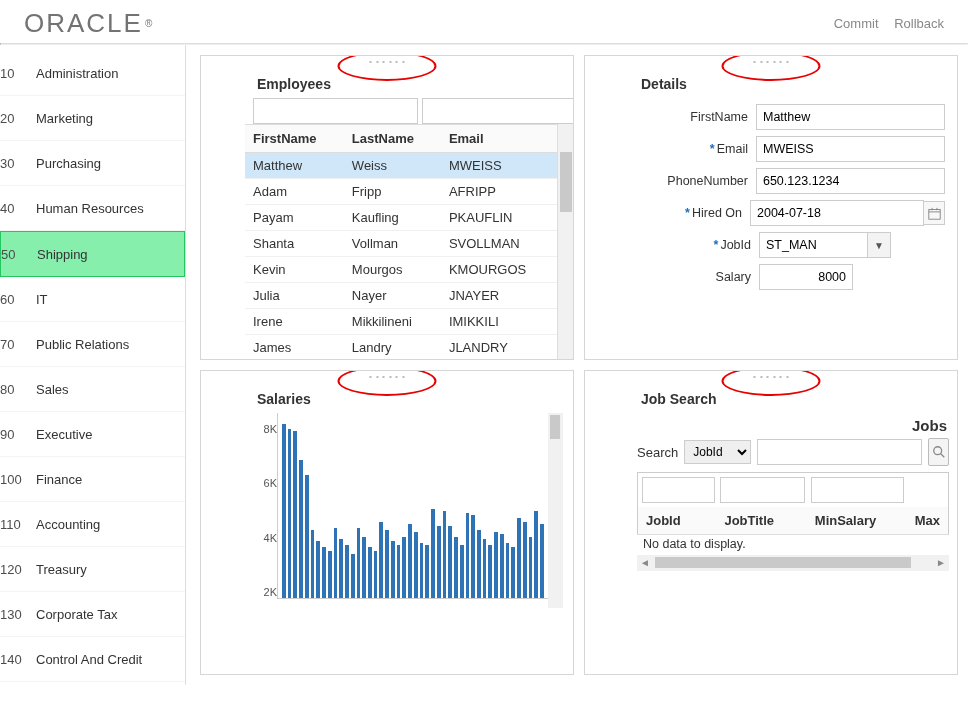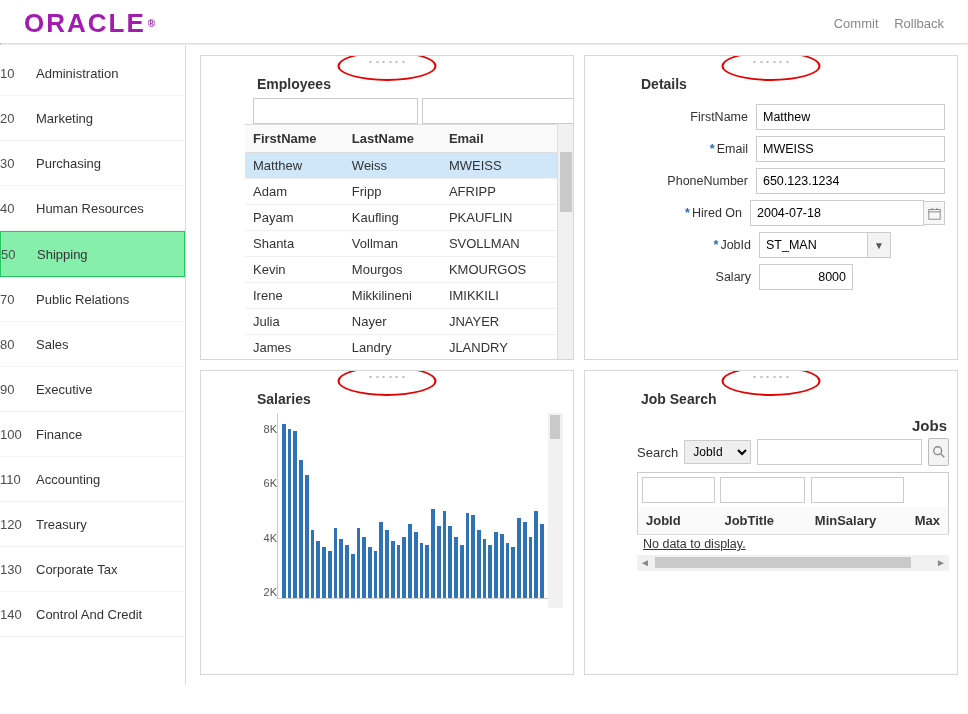--- a/index.html
+++ b/index.html
@@ -11,22 +11,22 @@
   background: #fff;
   width: 968px;
 }
 .topbar {
   display: flex;
   justify-content: space-between;
   align-items: center;
   padding: 8px 24px 4px 24px;
 }
 .logo {
-  color: #a21caf;
-  font-weight: bold;
+  color: #737373;
+  font-weight: normal;
   font-size: 26px;
   letter-spacing: 2px;
   display: flex;
   align-items: center;
 }
 .logo-reg { font-size: 10px; vertical-align: top; margin-left: 2px;}
 .header-actions { color: #888; font-size: 13px; }
 .header-actions span { margin-left: 12px; cursor: pointer;}
 .divider { border-top: 1px solid #ddd; margin: 0; }
 .main {
@@ -245,21 +245,21 @@
   border-collapse:collapse;
   font-size:13px;
 }
 .job-table th {
   text-align:left; padding:6px 8px; border-bottom:1px solid #ddd;
   font-weight:bold;
   background:#fafafa;
 }
 .job-filter-row td { padding:4px;}
 .job-filter-row input { width:95%; border:1px solid #ccc; height:22px;}
-.no-data { font-size:12.5px; padding:2px 6px; color:#333;text-decoration:underline;}
+.no-data { font-size:12.5px; padding:2px 6px; color:#333;}
 .h-scroll {
   height:16px; background:#f1f1f1;
   position:relative;
   margin-top:2px;
 }
 .h-scroll-thumb { position:absolute; left:18px; top:2px; height:11px; width:82%; background:#c9c9c9;}
 .h-arrow { position:absolute; top:2px; width:10px; height:10px; color:#888; font-size:10px;}
 </style>
 </head>
 <body>
@@ -292,20 +292,24 @@
       </div>
       <div class="sidebar-item">
         <span class="sidebar-id">40</span>
         <span>Human Resources</span>
       </div>
       <div class="sidebar-item selected">
         <span class="sidebar-id">50</span>
         <span>Shipping</span>
       </div>
       <div class="sidebar-item">
+        <span class="sidebar-id">60</span>
+        <span>IT</span>
+      </div>
+      <div class="sidebar-item">
         <span class="sidebar-id">70</span>
         <span>Public Relations</span>
       </div>
       <div class="sidebar-item">
         <span class="sidebar-id">80</span>
         <span>Sales</span>
       </div>
       <div class="sidebar-item">
         <span class="sidebar-id">90</span>
         <span>Executive</span>
@@ -379,28 +383,28 @@
                 <td>Shanta</td>
                 <td>Vollman</td>
                 <td>SVOLLMAN</td>
               </tr>
               <tr>
                 <td>Kevin</td>
                 <td>Mourgos</td>
                 <td>KMOURGOS</td>
               </tr>
               <tr>
+                <td>Julia</td>
+                <td>Nayer</td>
+                <td>JNAYER</td>
+              </tr>
+              <tr>
                 <td>Irene</td>
                 <td>Mikkilineni</td>
                 <td>IMIKKILI</td>
-              </tr>
-              <tr>
-                <td>Julia</td>
-                <td>Nayer</td>
-                <td>JNAYER</td>
               </tr>
               <tr>
                 <td>James</td>
                 <td>Landry</td>
                 <td>JLANDRY</td>
               </tr>
             </tbody>
         </table>
         <div class="scroll-col">
           <div class="scroll-thumb"></div>

